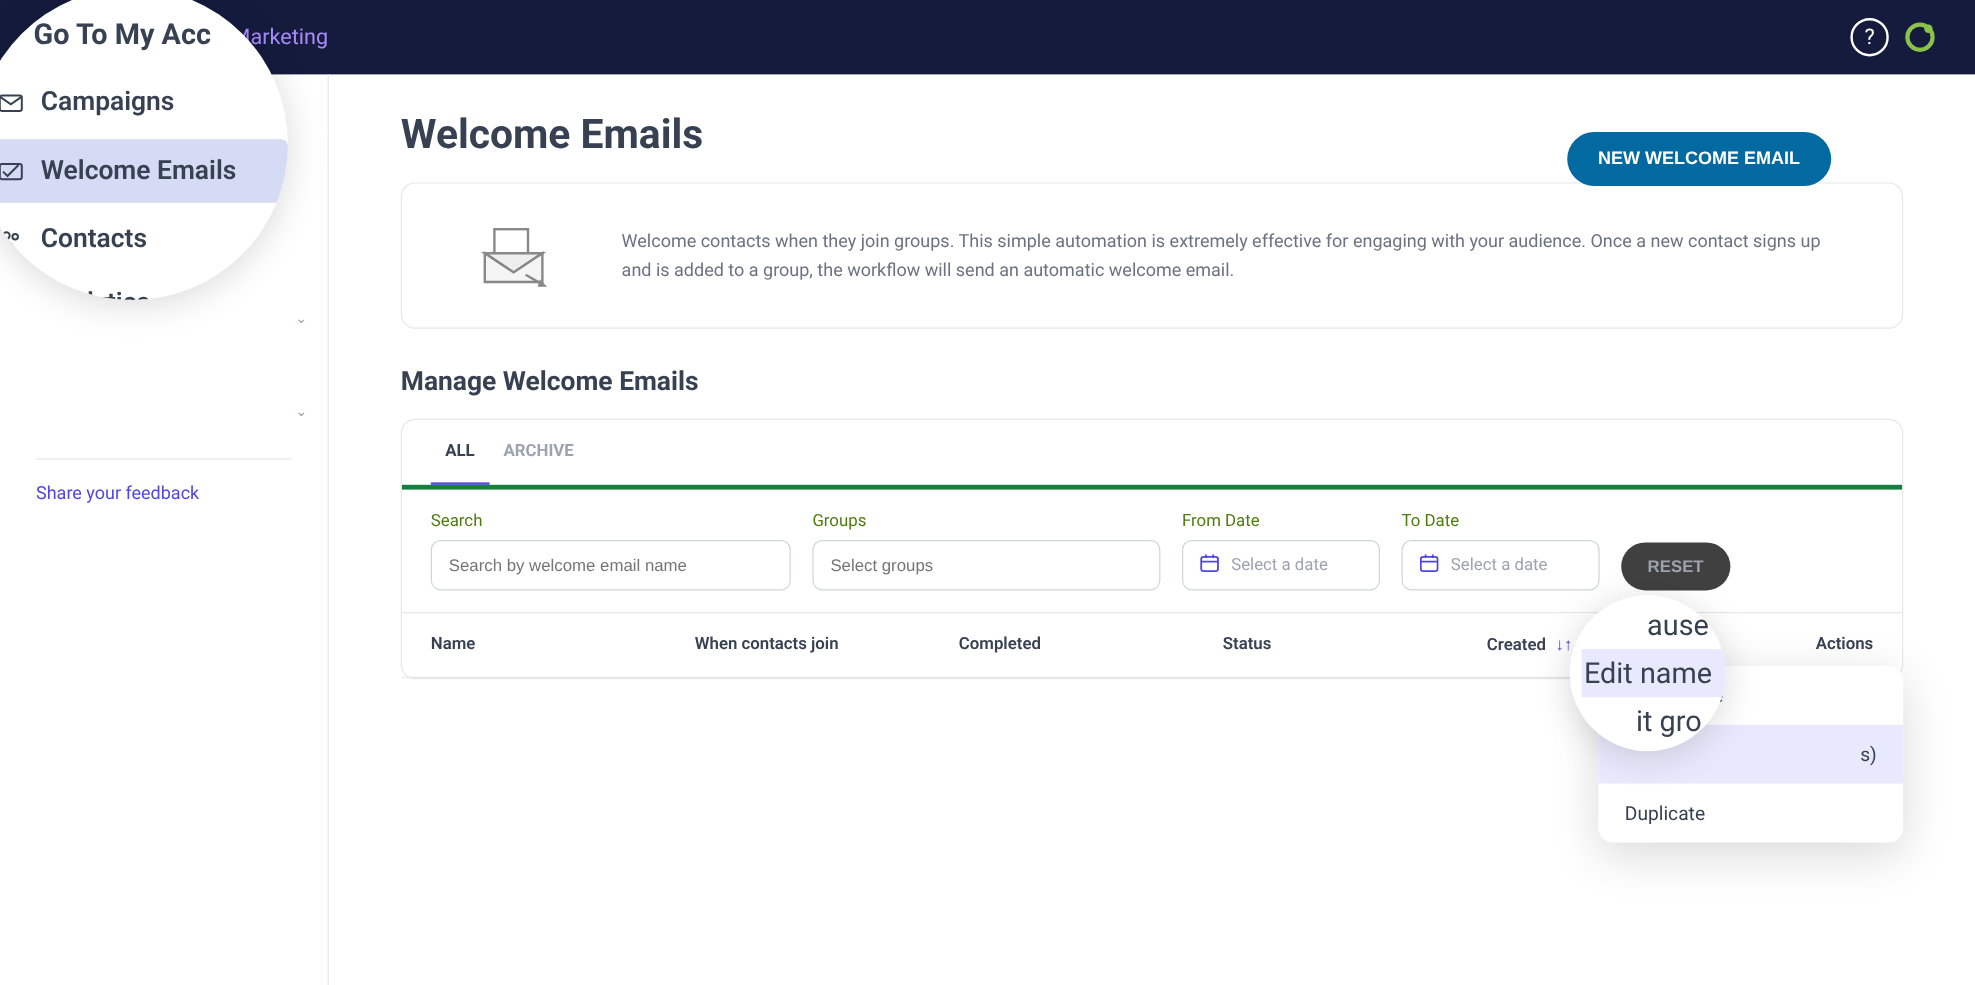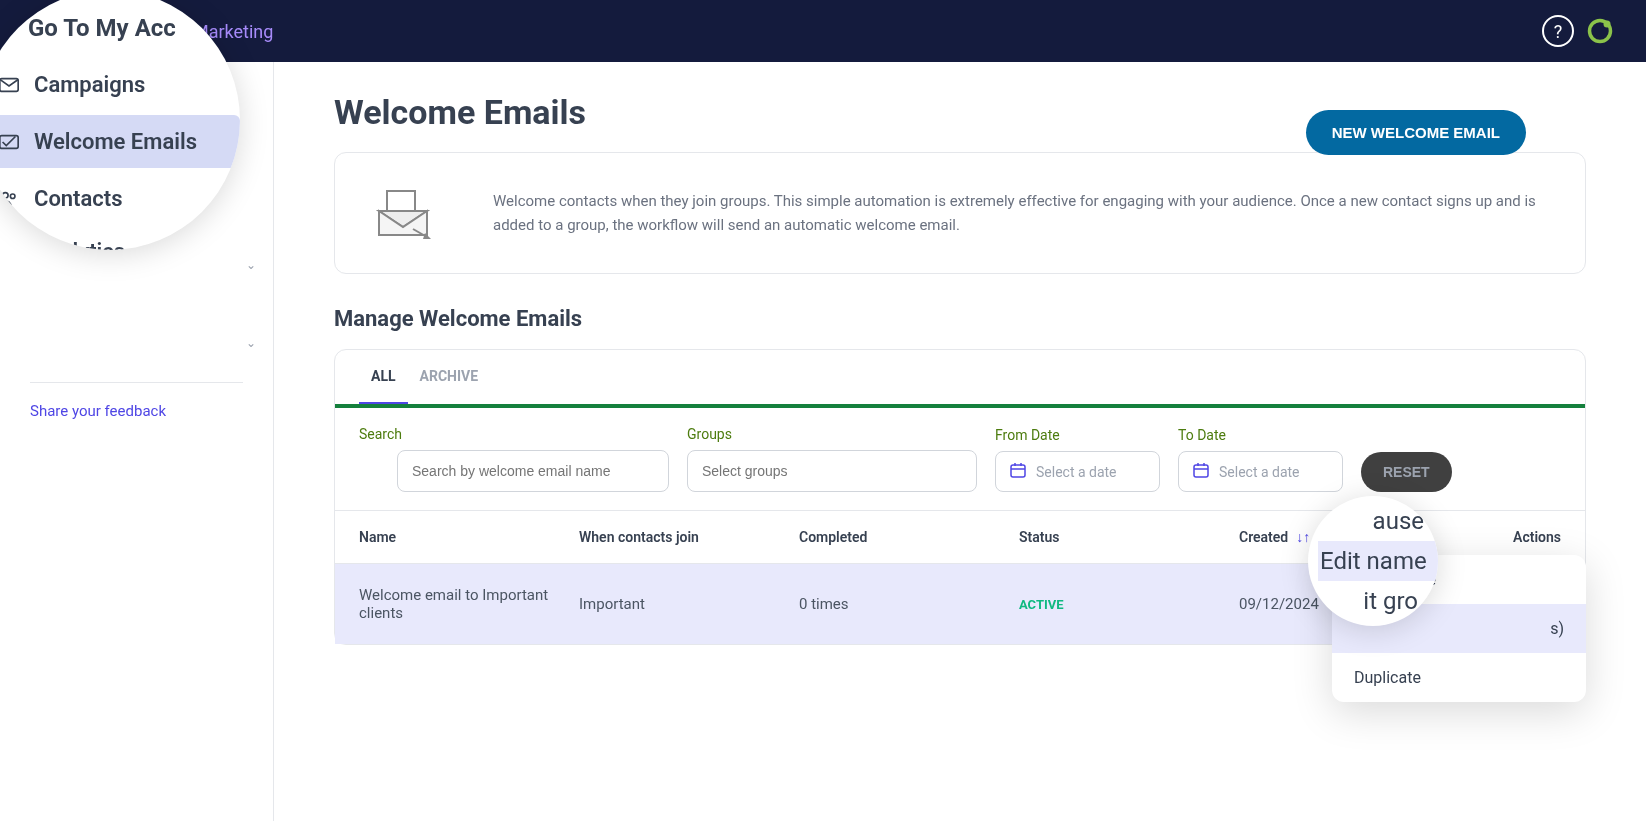--- a/index.html
+++ b/index.html
@@ -14,36 +14,36 @@
 .logo-icon svg { width: 28px; height: 28px; }
 
 .layout { display: flex; height: calc(821px - 62px); }
 .sidebar { width: 274px; border-right: 1px solid #e5e7eb; padding-top: 20px; position: relative; }
 .main { flex: 1; padding: 30px 60px; overflow: auto; }
 
 .page-title { font-size: 34px; font-weight: 700; color: #374151; }
 .new-btn { background: #0369a1; color: #fff; font-weight: 700; font-size: 15px; padding: 14px 26px; border: none; border-radius: 28px; cursor: pointer; position: absolute; right: 60px; top: 18px; }
 .title-row { position: relative; margin-bottom: 20px; }
 
-.info-card { background: #fff; border: 1px solid #e5e7eb; border-radius: 12px; padding: 30px 38px; display: flex; align-items: center; gap: 60px; margin-bottom: 32px; }
+.info-card { background: #fff; border: 1px solid #e5e7eb; border-radius: 12px; padding: 30px 63px; display: flex; align-items: center; gap: 60px; margin-bottom: 32px; }
 .info-icon { width: 60px; height: 60px; flex-shrink: 0; }
 .info-text { color: #6b7280; font-size: 15px; line-height: 1.6; }
 
 .section-title { font-size: 22px; font-weight: 700; color: #374151; margin-bottom: 18px; }
 
 .table-card { background: #fff; border: 1px solid #e5e7eb; border-radius: 12px; }
 .tabs { display: flex; border-bottom: 4px solid #15803d; padding: 0 24px; }
 .tab { padding: 18px 12px; font-size: 14px; font-weight: 700; color: #9ca3af; cursor: pointer; border-bottom: 2px solid transparent; }
 .tab.active { color: #374151; border-bottom-color: #4f46e5; }
 
 .filters { display: flex; gap: 18px; padding: 18px 24px; align-items: flex-end; }
 .filter-group { display: flex; flex-direction: column; gap: 8px; }
 .filter-label { font-size: 14px; color: #4d7c0f; }
 .filter-input { border: 1px solid #d1d5db; border-radius: 8px; padding: 12px 14px; font-size: 14px; color: #9ca3af; background: #fff; }
-.search-input { width: 272px; margin-left: 38px; }
+.search-input { width: 300px; }
 .groups-input { width: 290px; }
 .date-input { width: 165px; display: flex; align-items: center; gap: 10px; padding: 10px 14px; }
 .date-input .cal { color: #4f46e5; }
 .reset-btn { background: #404040; color: #9ca3af; font-weight: 700; padding: 12px 22px; border: none; border-radius: 20px; cursor: pointer; font-size: 14px; }
 
 .table-head { display: flex; padding: 18px 24px; border-top: 1px solid #e5e7eb; border-bottom: 1px solid #e5e7eb; font-size: 14px; font-weight: 600; color: #374151; }
 .table-row { display: flex; padding: 18px 24px; background: #e8e9fc; font-size: 15px; color: #4b5563; align-items: center; }
 .col-name { width: 220px; }
 .col-join { width: 220px; }
 .col-completed { width: 220px; }
@@ -180,38 +180,20 @@
         <div class="col-join">When contacts join</div>
         <div class="col-completed">Completed</div>
         <div class="col-status">Status</div>
         <div class="col-created">
           <span>Created</span>
           <span class="sort-icon">↓↑</span>
         </div>
         <div class="col-actions">Actions</div>
       </div>
 
-      <div class="table-row">
-        <div class="col-name">Welcome email to Important clients</div>
-        <div class="col-join">Important</div>
-        <div class="col-completed">0 times</div>
-        <div class="col-status">
-          <span class="status-active">ACTIVE</span>
-        </div>
-        <div class="col-created">09/12/2024</div>
-        <div class="col-actions">
-          <div class="actions-btn">
-            <div class="dots">
-              <div class="dot"></div>
-                <div class="dot"></div>
-                <div class="dot"></div>
-            </div>
-          </div>
-        </div>
-      </div>
     </div>
   </div>
 </div>
 
 <div class="dropdown">
   <div class="dropdown-item" style="text-align:right;padding-right:150px">ause</div>
   <div class="dropdown-item dropdown-highlight" style="text-align:right">s)</div>
   <div class="dropdown-item">Duplicate</div>
 </div>
 

